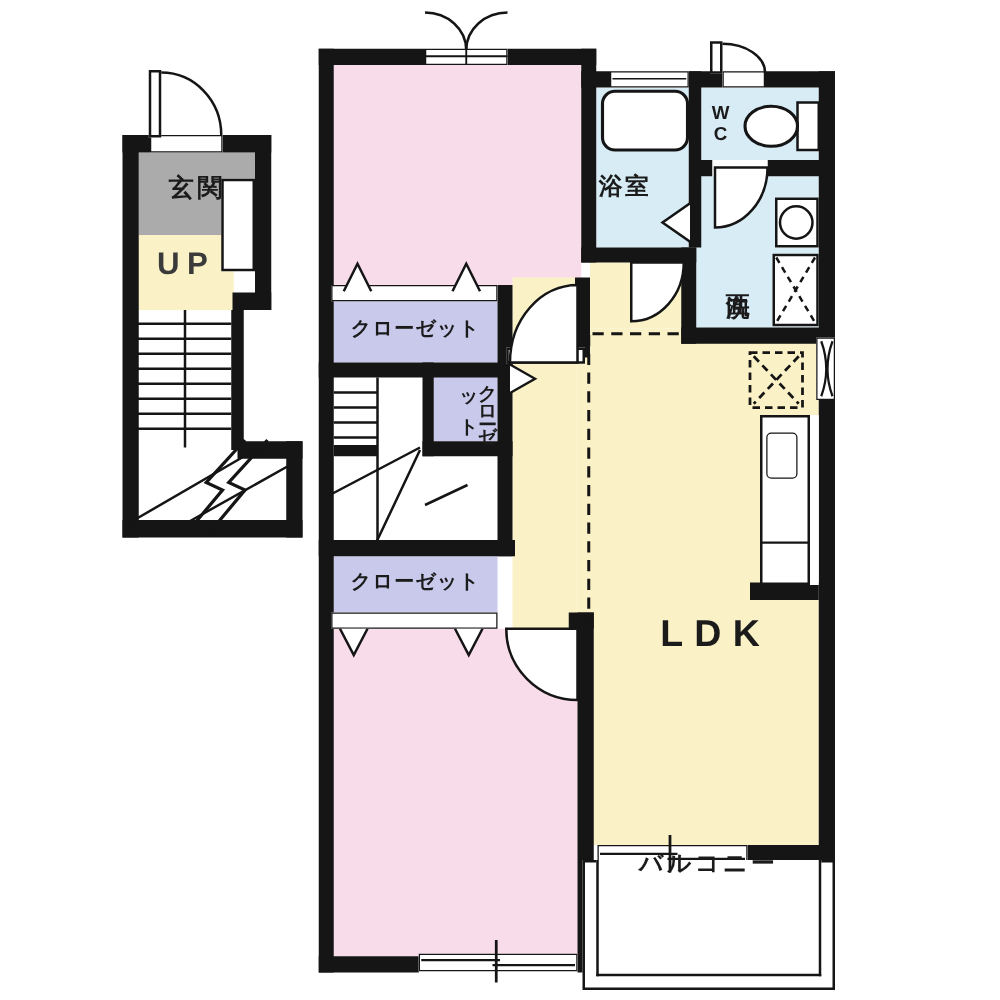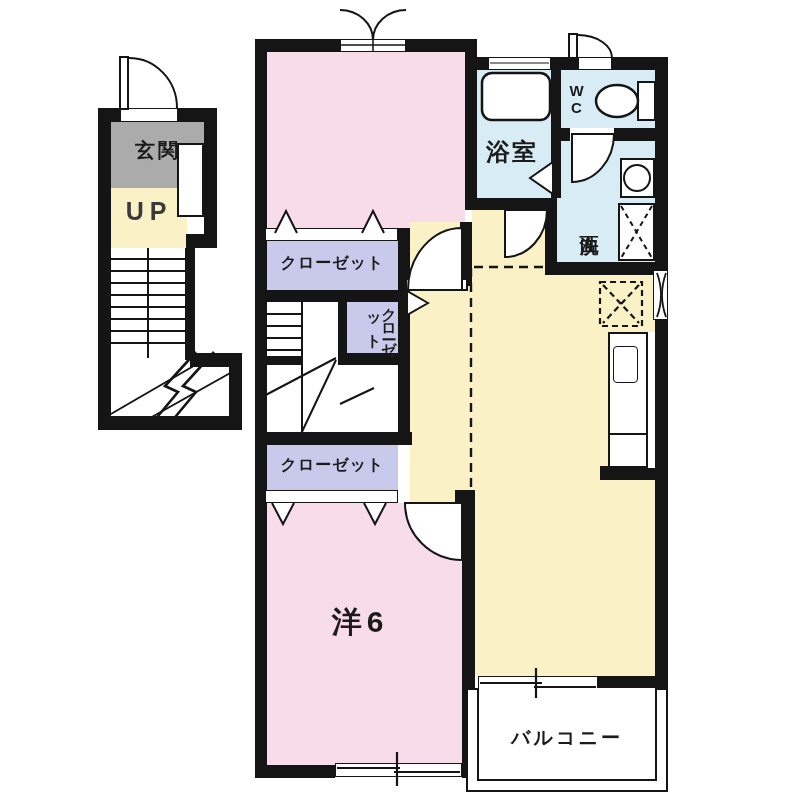--- a/index.html
+++ b/index.html
@@ -172,19 +172,19 @@
       <path d="M 260 398 L 336 358 M 300 436 L 336 360 M 340 404 L 374 388"></path>
       <rect x="267" y="356" width="35" height="9" fill="#151515" stroke="none"></rect>
     </g>
   </svg>
 
   <div class="lbl" style="left:118px;top:137px;width:80px;font-size:20px;letter-spacing:3px;">玄関</div>
   <div class="lbl" style="left:112px;top:197px;width:74px;font-size:25px;letter-spacing:6px;color:#3a3a3a;">UP</div>
   <div class="lbl" style="left:267px;top:253px;width:131px;font-size:16px;letter-spacing:1px;">クローゼット</div>
   <div class="lbl vert" style="left:351px;top:295px;width:46px;height:56px;font-size:15px;">クローゼット</div>
   <div class="lbl" style="left:267px;top:455px;width:131px;font-size:16px;letter-spacing:1px;">クローゼット</div>
-  <div class="lbl" style="left:482px;top:136px;width:60px;font-size:24px;letter-spacing:2px;">浴室</div>
+  <div class="lbl" style="left:470px;top:136px;width:60px;font-size:19px;letter-spacing:2px;">浴室</div>
   <div class="lbl vert" style="left:562px;top:72px;width:22px;height:54px;font-size:15px;">WC</div>
   <div class="lbl vert" style="left:571px;top:188px;width:28px;height:64px;font-size:19px;">洗面</div>
-  <div class="lbl" style="left:290px;top:602px;width:140px;font-size:30px;letter-spacing:5px;">洋6</div>
-  <div class="lbl" style="left:486px;top:725px;width:162px;font-size:19px;letter-spacing:3px;">バルコニー</div>
+  <div class="lbl" style="left:490px;top:491px;width:165px;font-size:30px;letter-spacing:9px;">LDK</div>
+  <div class="lbl" style="left:486px;top:678px;width:162px;font-size:19px;letter-spacing:3px;">バルコニー</div>
 
 </div>
 
 </body></html>

